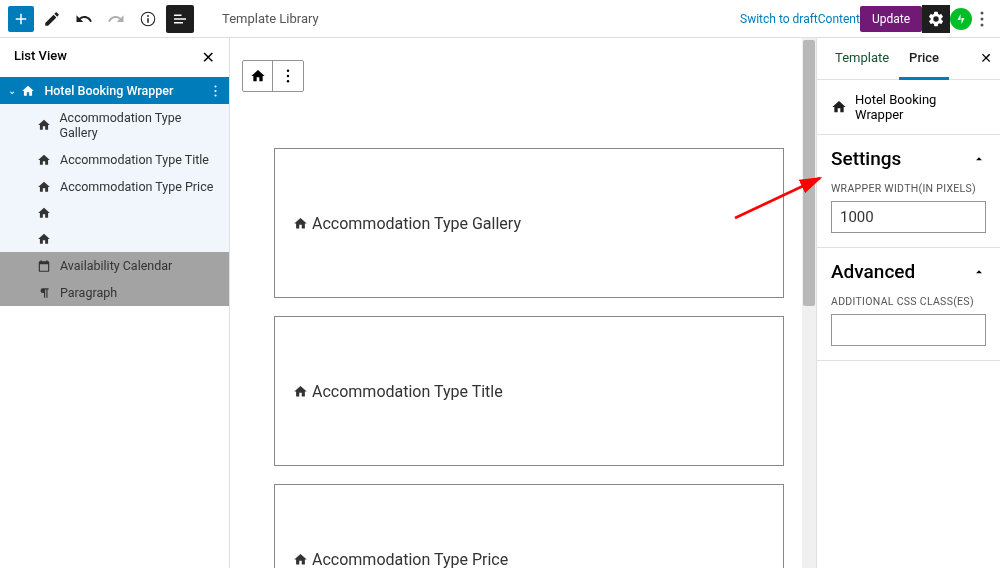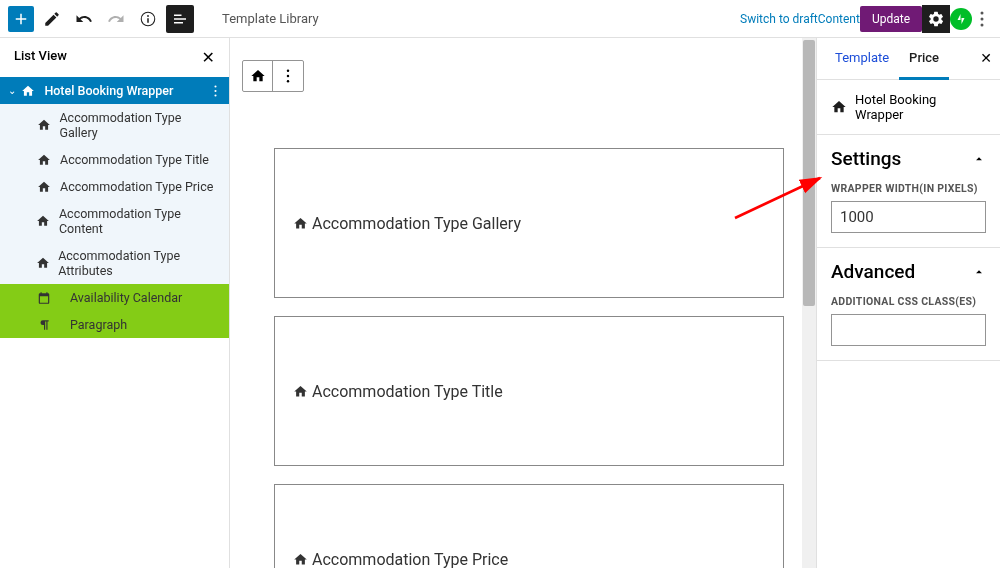--- a/index.html
+++ b/index.html
@@ -23,21 +23,21 @@
 .main { display: flex; height: 530px; }
 
 
 .listview { width: 230px; border-right: 1px solid #e0e0e0; background: #fff; }
 .lv-header { display: flex; align-items: flex-start; justify-content: space-between; padding: 10px 14px; font-size: 13px; font-weight: 500; }
 .lv-close { cursor: pointer; font-size: 16px; }
 .lv-tree { }
 .lv-item { display: flex; align-items: center; padding: 6px 12px; font-size: 12.5px; color: #333; cursor: pointer; }
 .lv-item.root { background: #007cba; color: #fff; font-weight: 500; padding-left: 8px; }
 .lv-item.child { padding-left: 36px; background: #f0f6fb; }
-.lv-item.child.alt { background: #84cc16; gap: 10px; }
+.lv-item.child.alt { background: #a3a3a3; }
 .lv-item .chevron { margin-right: 4px; font-size: 10px; }
 .lv-item .icon { margin-right: 8px; width: 16px; display: inline-flex; justify-content: center; }
 .lv-item.root .dots { margin-left: auto; }
 
 
 .canvas { flex: 1; position: relative; overflow: auto; padding: 20px; }
 .canvas-toolbar { position: absolute; top: 22px; left: 12px; display: flex; border: 1px solid #949494; border-radius: 2px; background: #fff; }
 .ct-btn { width: 30px; height: 30px; display: flex; align-items: center; justify-content: center; cursor: pointer; }
 .ct-btn:first-child { border-right: 1px solid #949494; }
 .blocks { margin-top: 90px; width: 510px; margin-left: 24px; margin-right: auto; }
@@ -45,31 +45,31 @@
 .block .bicon { margin-right: 4px; }
 .block .btext { font-size: 16px; color: #333; }
 
 
 .scroll-track { position: absolute; right: 0; top: 0; bottom: 0; width: 14px; background: #f0f0f0; }
 .scroll-thumb { position: absolute; left: 1px; right: 1px; top: 2px; height: 266px; background: #b8b8b8; border-radius: 2px; }
 
 
 .inspector { width: 184px; border-left: 1px solid #e0e0e0; background: #fff; font-size: 12px; }
 .insp-tabs { display: flex; border-bottom: 1px solid #e0e0e0; padding: 0 8px; position: relative; }
-.insp-tab { padding: 12px 10px; font-size: 13px; color: #1d4ed8; cursor: pointer; }
+.insp-tab { padding: 12px 10px; font-size: 13px; color: #14532d; cursor: pointer; }
 .insp-tab.active { color: #1e1e1e; font-weight: 500; border-bottom: 3px solid #007cba; margin-bottom: -1px; }
 .insp-close { position: absolute; right: 8px; top: 12px; cursor: pointer; font-size: 14px; }
 .insp-block-header { display: flex; align-items: center; padding: 12px 14px; border-bottom: 1px solid #e0e0e0; }
 .insp-block-header .icon { margin-right: 8px; }
 .insp-block-header .name { font-size: 13px; }
 .insp-section { border-bottom: 1px solid #e0e0e0; }
 .insp-section-header { display: flex; justify-content: space-between; align-items: center; padding: 12px 14px; cursor: pointer; }
 .insp-section-header .title { font-size: 19px; font-weight: 500; }
 .insp-section-body { padding: 0 14px 14px; }
-.field-label { font-size: 10.5px; color: #555; text-transform: uppercase; margin-bottom: 6px; letter-spacing: 0.3px; font-weight: bold; }
+.field-label { font-size: 10.5px; color: #555; text-transform: uppercase; margin-bottom: 6px; letter-spacing: 0.3px; }
 .field-input { width: 100%; border: 1px solid #949494; padding: 6px 8px; font-size: 15px; color: #333; }
 .field-help { font-size: 11px; color: #888; margin-top: 6px; }
 
 
 .arrow { position: absolute; pointer-events: none; }
 
 svg { display: block; }
 </style>
 </head>
 <body>
@@ -181,29 +181,27 @@
             </svg>
           </span>
           <span>Accommodation Type Price</span>
         </div>
       <div class="lv-item child">
           <span class="icon">
             <svg width="14" height="14" viewBox="0 0 24 24">
               <path fill="currentColor" d="M10 20v-6h4v6h5v-8h3L12 3 2 12h3v8z"></path>
             </svg>
           </span>
-          <span>Accommodation Type Content</span>
-        </div>
-      <div class="lv-item child">
-          <span class="icon">
-            <svg width="14" height="14" viewBox="0 0 24 24">
-              <path fill="currentColor" d="M10 20v-6h4v6h5v-8h3L12 3 2 12h3v8z"></path>
-            </svg>
-          </span>
-          <span>Accommodation Type Attributes</span>
+        </div>
+      <div class="lv-item child">
+          <span class="icon">
+            <svg width="14" height="14" viewBox="0 0 24 24">
+              <path fill="currentColor" d="M10 20v-6h4v6h5v-8h3L12 3 2 12h3v8z"></path>
+            </svg>
+          </span>
         </div>
       <div class="lv-item child alt">
           <span class="icon">
             <svg width="14" height="14" viewBox="0 0 24 24">
               <path fill="currentColor" d="M19 4h-1V2h-2v2H8V2H6v2H5a2 2 0 0 0-2 2v14a2 2 0 0 0 2 2h14a2 2 0 0 0 2-2V6a2 2 0 0 0-2-2zm0 16H5V9h14v11z"></path>
             </svg>
           </span>
           <span>Availability Calendar</span>
         </div>
       <div class="lv-item child alt">

